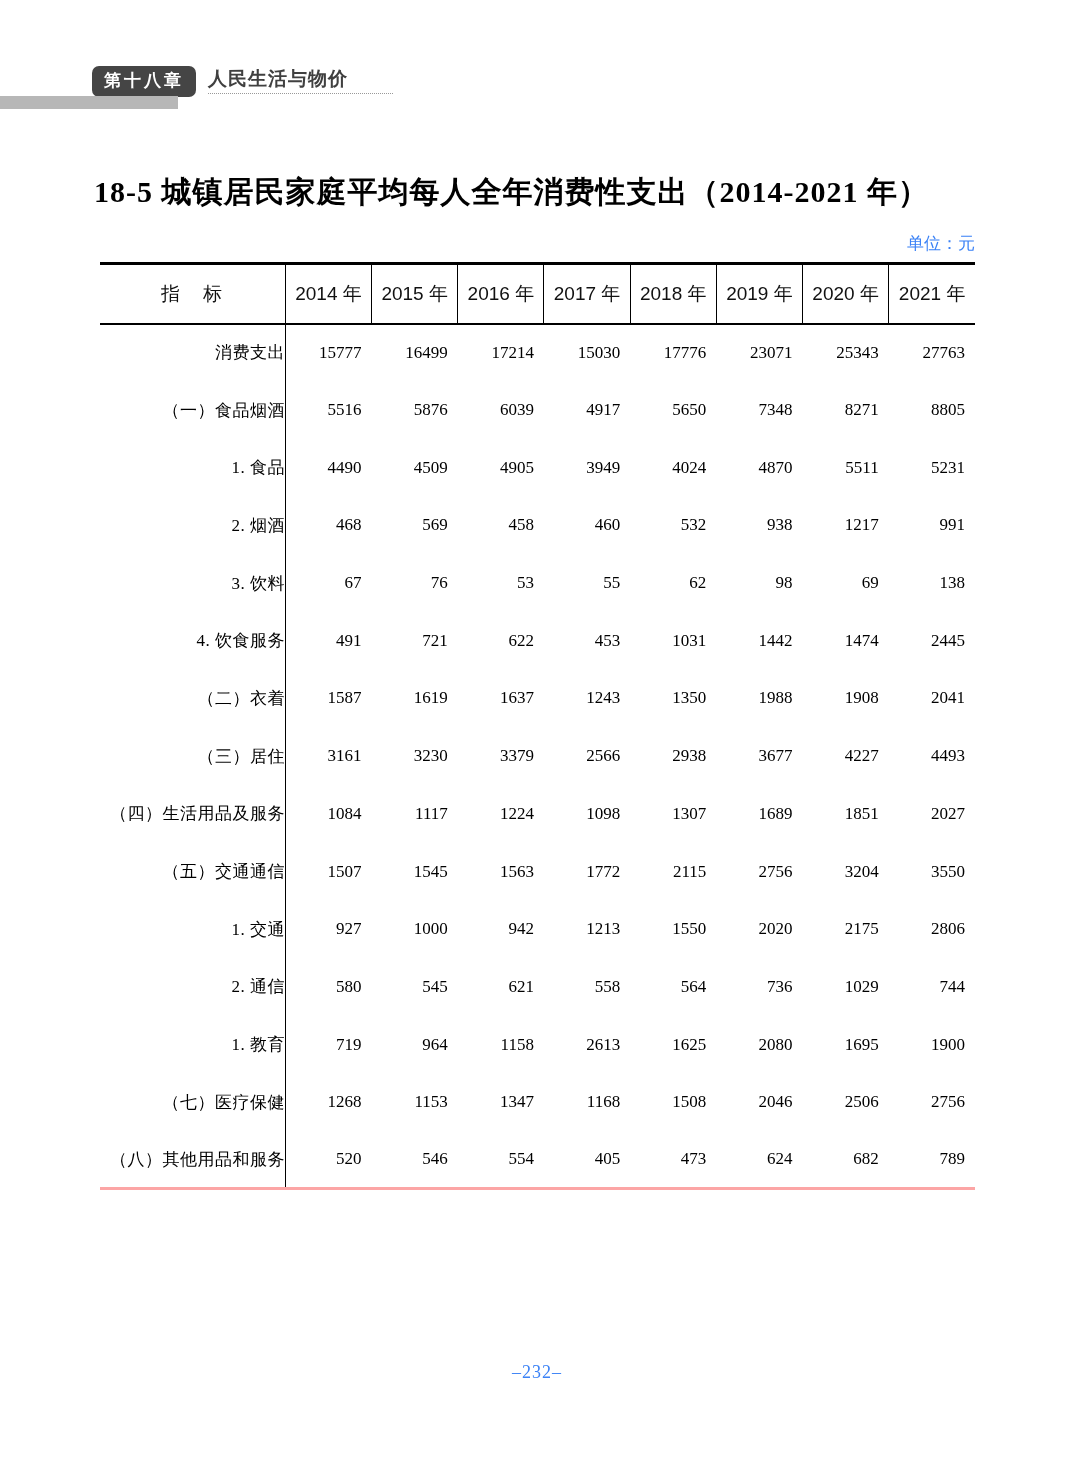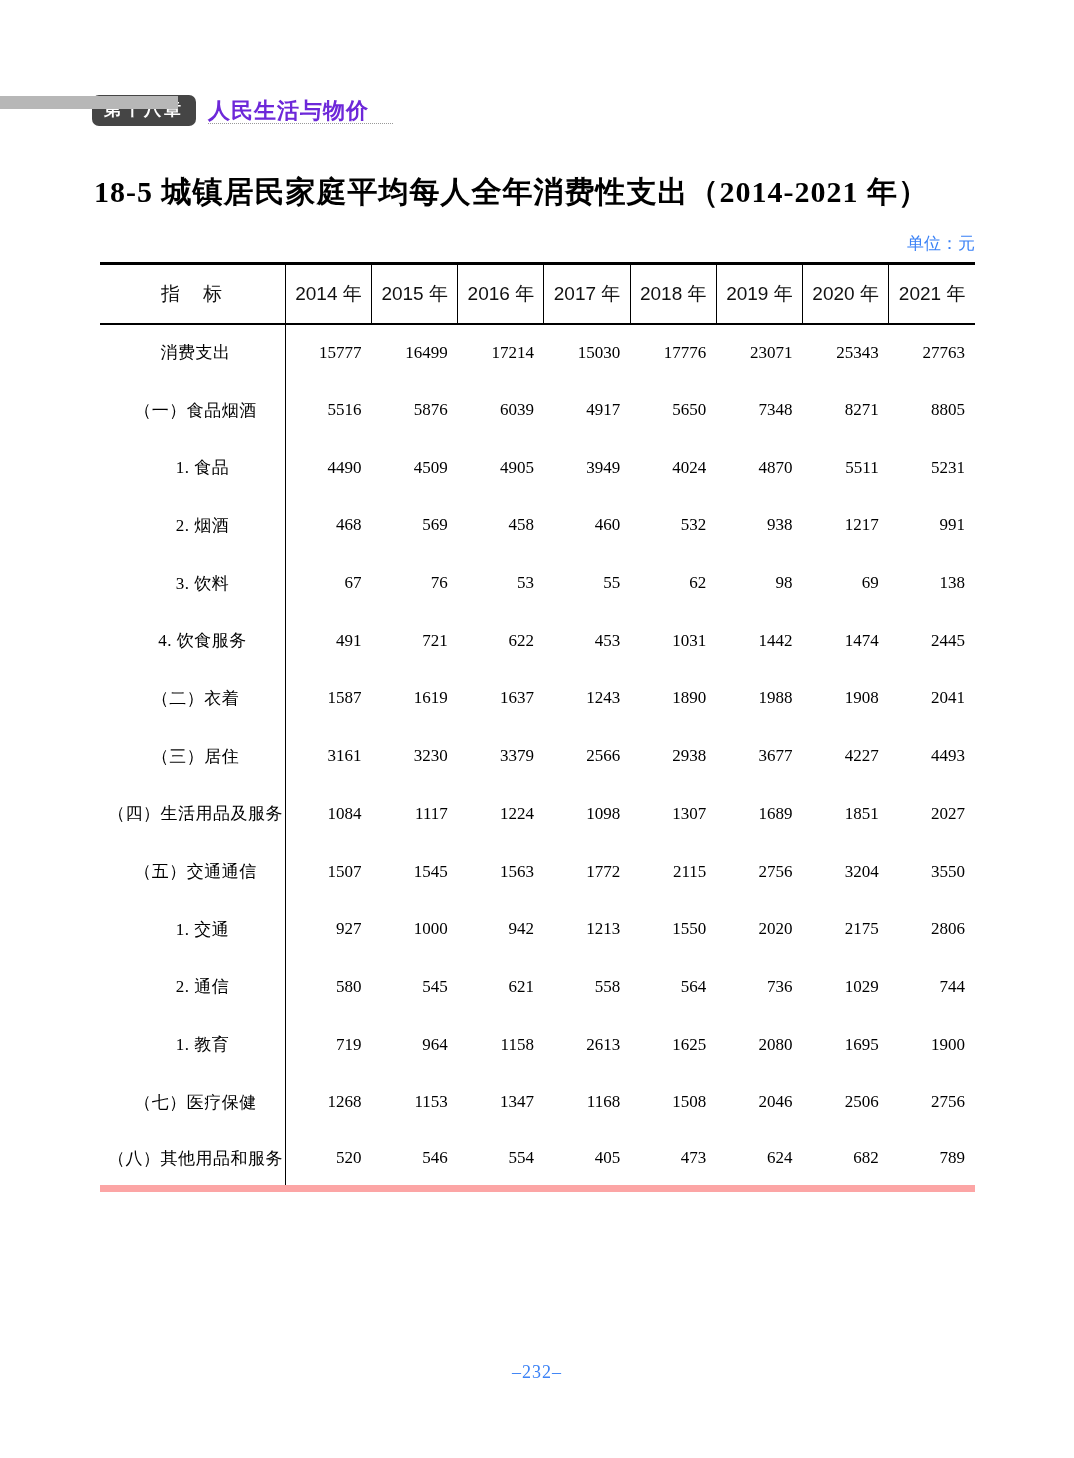--- a/index.html
+++ b/index.html
@@ -8,33 +8,33 @@
     width: 1074px; height: 1458px;
     position: relative;
     font-family: "Liberation Serif", "DejaVu Serif", serif;
     color: #111111;
     overflow: hidden;
   }
 
   
   .chapter-header {
     position: absolute; top: 66px; left: 92px;
-    display: flex; align-items: center; gap: 12px; margin-top: 29px;
+    display: flex; gap: 12px;
   }
   .chapter-badge {
     background: #454545; color: #ffffff;
     border-radius: 7px;
     padding: 3px 12px 5px 12px;
     font-size: 17px; letter-spacing: 3px;
     font-weight: bold;
     font-family: "Liberation Serif", serif;
   }
   .chapter-title-wrap { position: relative; }
   .chapter-title {
-    font-size: 22px; font-weight: bold; color: #6d28d9;
+    font-size: 19px; font-weight: bold; color: #404040;
     font-family: "Liberation Sans", "DejaVu Sans", sans-serif;
     letter-spacing: 1px;
   }
   .chapter-underline {
     position: absolute; left: 0; top: 27px;
     width: 185px; height: 0;
     border-bottom: 1px dotted #999999;
   }
   .gray-bar {
     position: absolute; top: 96px; left: 0;
@@ -53,21 +53,21 @@
     font-size: 17px; color: #3b82f6;
   }
 
   
   .data-table {
     position: absolute; top: 262px; left: 100px;
     width: 875px;
     border-collapse: collapse;
     table-layout: fixed;
     border-top: 3px solid #000000;
-    border-bottom: 7px solid #fca5a5;
+    border-bottom: 3px solid #fca5a5;
   }
   .data-table col.c-label { width: 185px; }
   .data-table col.c-year  { width: 86px; }
 
   .data-table thead th {
     height: 60px;
     font-weight: normal;
     font-size: 19px;
     text-align: center;
     vertical-align: middle;
@@ -82,21 +82,21 @@
     letter-spacing: 2px;
   }
 
   .data-table tbody td {
     height: 57.7px;
     font-size: 17px;
     vertical-align: middle;
     color: #000000;
   }
   .data-table tbody td.label {
-    text-align: center;
+    text-align: right;
     padding-left: 6px;
     border-right: 1px solid #000000;
     letter-spacing: 0.5px;
   }
   .data-table tbody td.label.ind1 { padding-left: 20px; }
   .data-table tbody td.num {
     text-align: right;
     padding-right: 10px;
     font-family: "Liberation Serif", "DejaVu Serif", serif;
   }
@@ -215,21 +215,21 @@
         <td class="num">1442</td>
         <td class="num">1474</td>
         <td class="num">2445</td>
       </tr>
       <tr>
         <td class="label">（二）衣着</td>
         <td class="num">1587</td>
         <td class="num">1619</td>
         <td class="num">1637</td>
         <td class="num">1243</td>
-        <td class="num">1890</td>
+        <td class="num">1350</td>
         <td class="num">1988</td>
         <td class="num">1908</td>
         <td class="num">2041</td>
       </tr>
       <tr>
         <td class="label">（三）居住</td>
         <td class="num">3161</td>
         <td class="num">3230</td>
         <td class="num">3379</td>
         <td class="num">2566</td>

